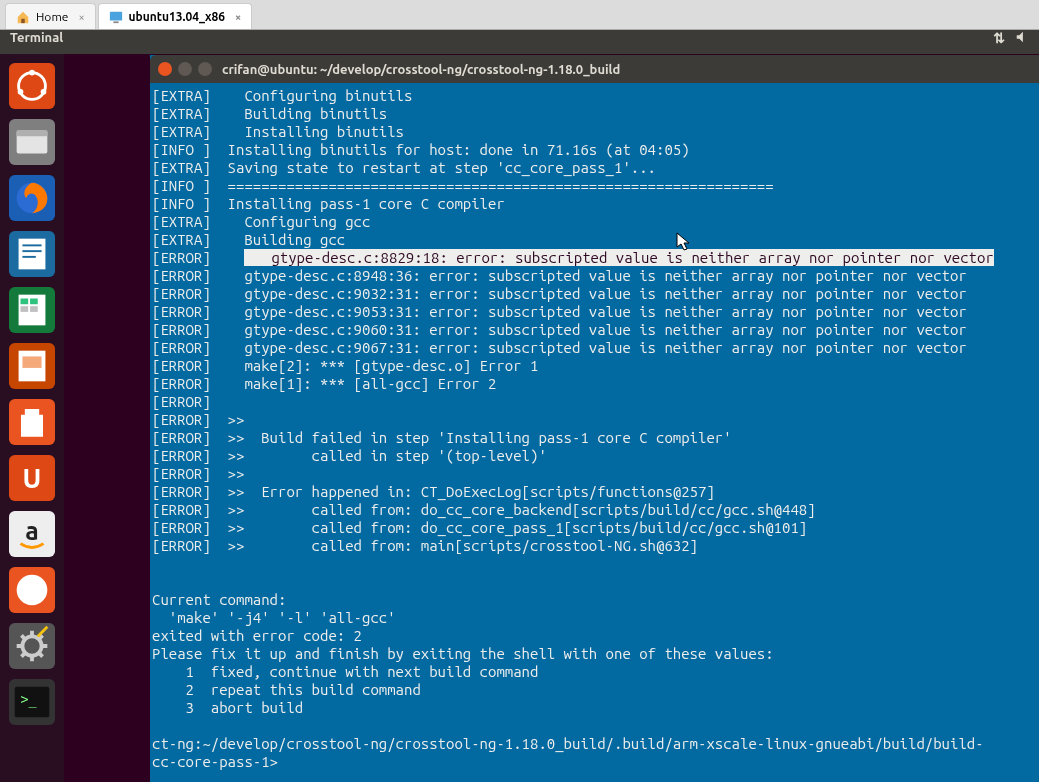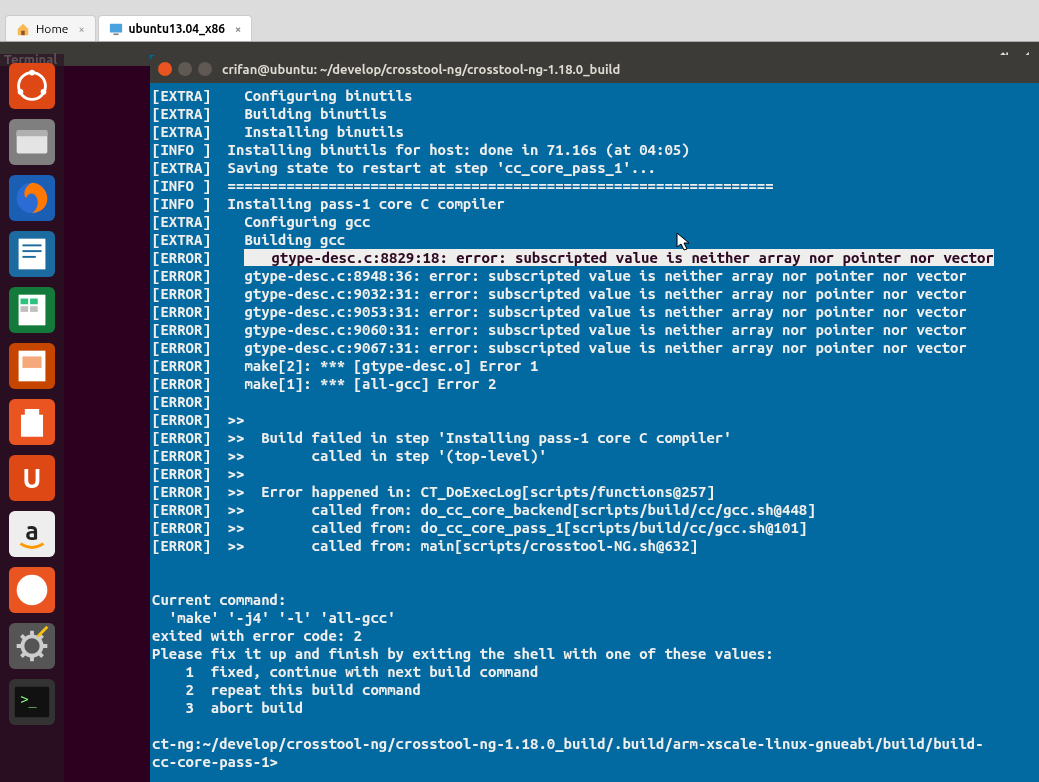--- a/index.html
+++ b/index.html
@@ -7,21 +7,21 @@
       width: 1039px;
       height: 782px;
       font-family: "Ubuntu", Arial, sans-serif;
       background: #2c001e;
       overflow: hidden;
       position: relative;
     }
     
     
     .top-tabs {
-      height: 42px;
+      height: 30px;
       background: #dcdcdc;
       display: flex;
       align-items: flex-end;
       padding-left: 5px;
       border-bottom: 1px solid #aaa;
     }
     .tab {
       height: 26px;
       padding: 4px 10px;
       margin-right: 2px;
@@ -46,23 +46,23 @@
       margin-left: 4px;
       font-size: 11px;
     }
     
     
     .menubar {
       height: 24px;
       background: #3c3b37;
       color: #dfdbd2;
       display: flex;
-      align-items: flex-end;
+      align-items: flex-start;
       justify-content: space-between;
-      padding: 0 4px;
+      padding: 0 10px;
       font-size: 13px;
       font-weight: bold;
     }
     .menubar-right { display: flex; gap: 10px; align-items: center; }
     .net-icon { font-size: 14px; }
     
     
     .launcher {
       position: absolute;
       left: 0;
@@ -127,21 +127,21 @@
       flex: 1;
       padding: 4px 2px;
       font-family: "Ubuntu Mono", "DejaVu Sans Mono", monospace;
       font-size: 15px;
       line-height: 18px;
       color: #eeeeec;
       overflow: hidden;
       white-space: pre;
       position: relative;
     }
-    .term-line { white-space: pre; font-weight: bold; }
+    .term-line { white-space: pre; }
     .highlight {
       background: #eeeeec;
       color: #300a24;
       padding-left: 27px;
     }
     .cursor-pointer {
       position: absolute;
       color: #fff;
       font-size: 18px;
       pointer-events: none;

